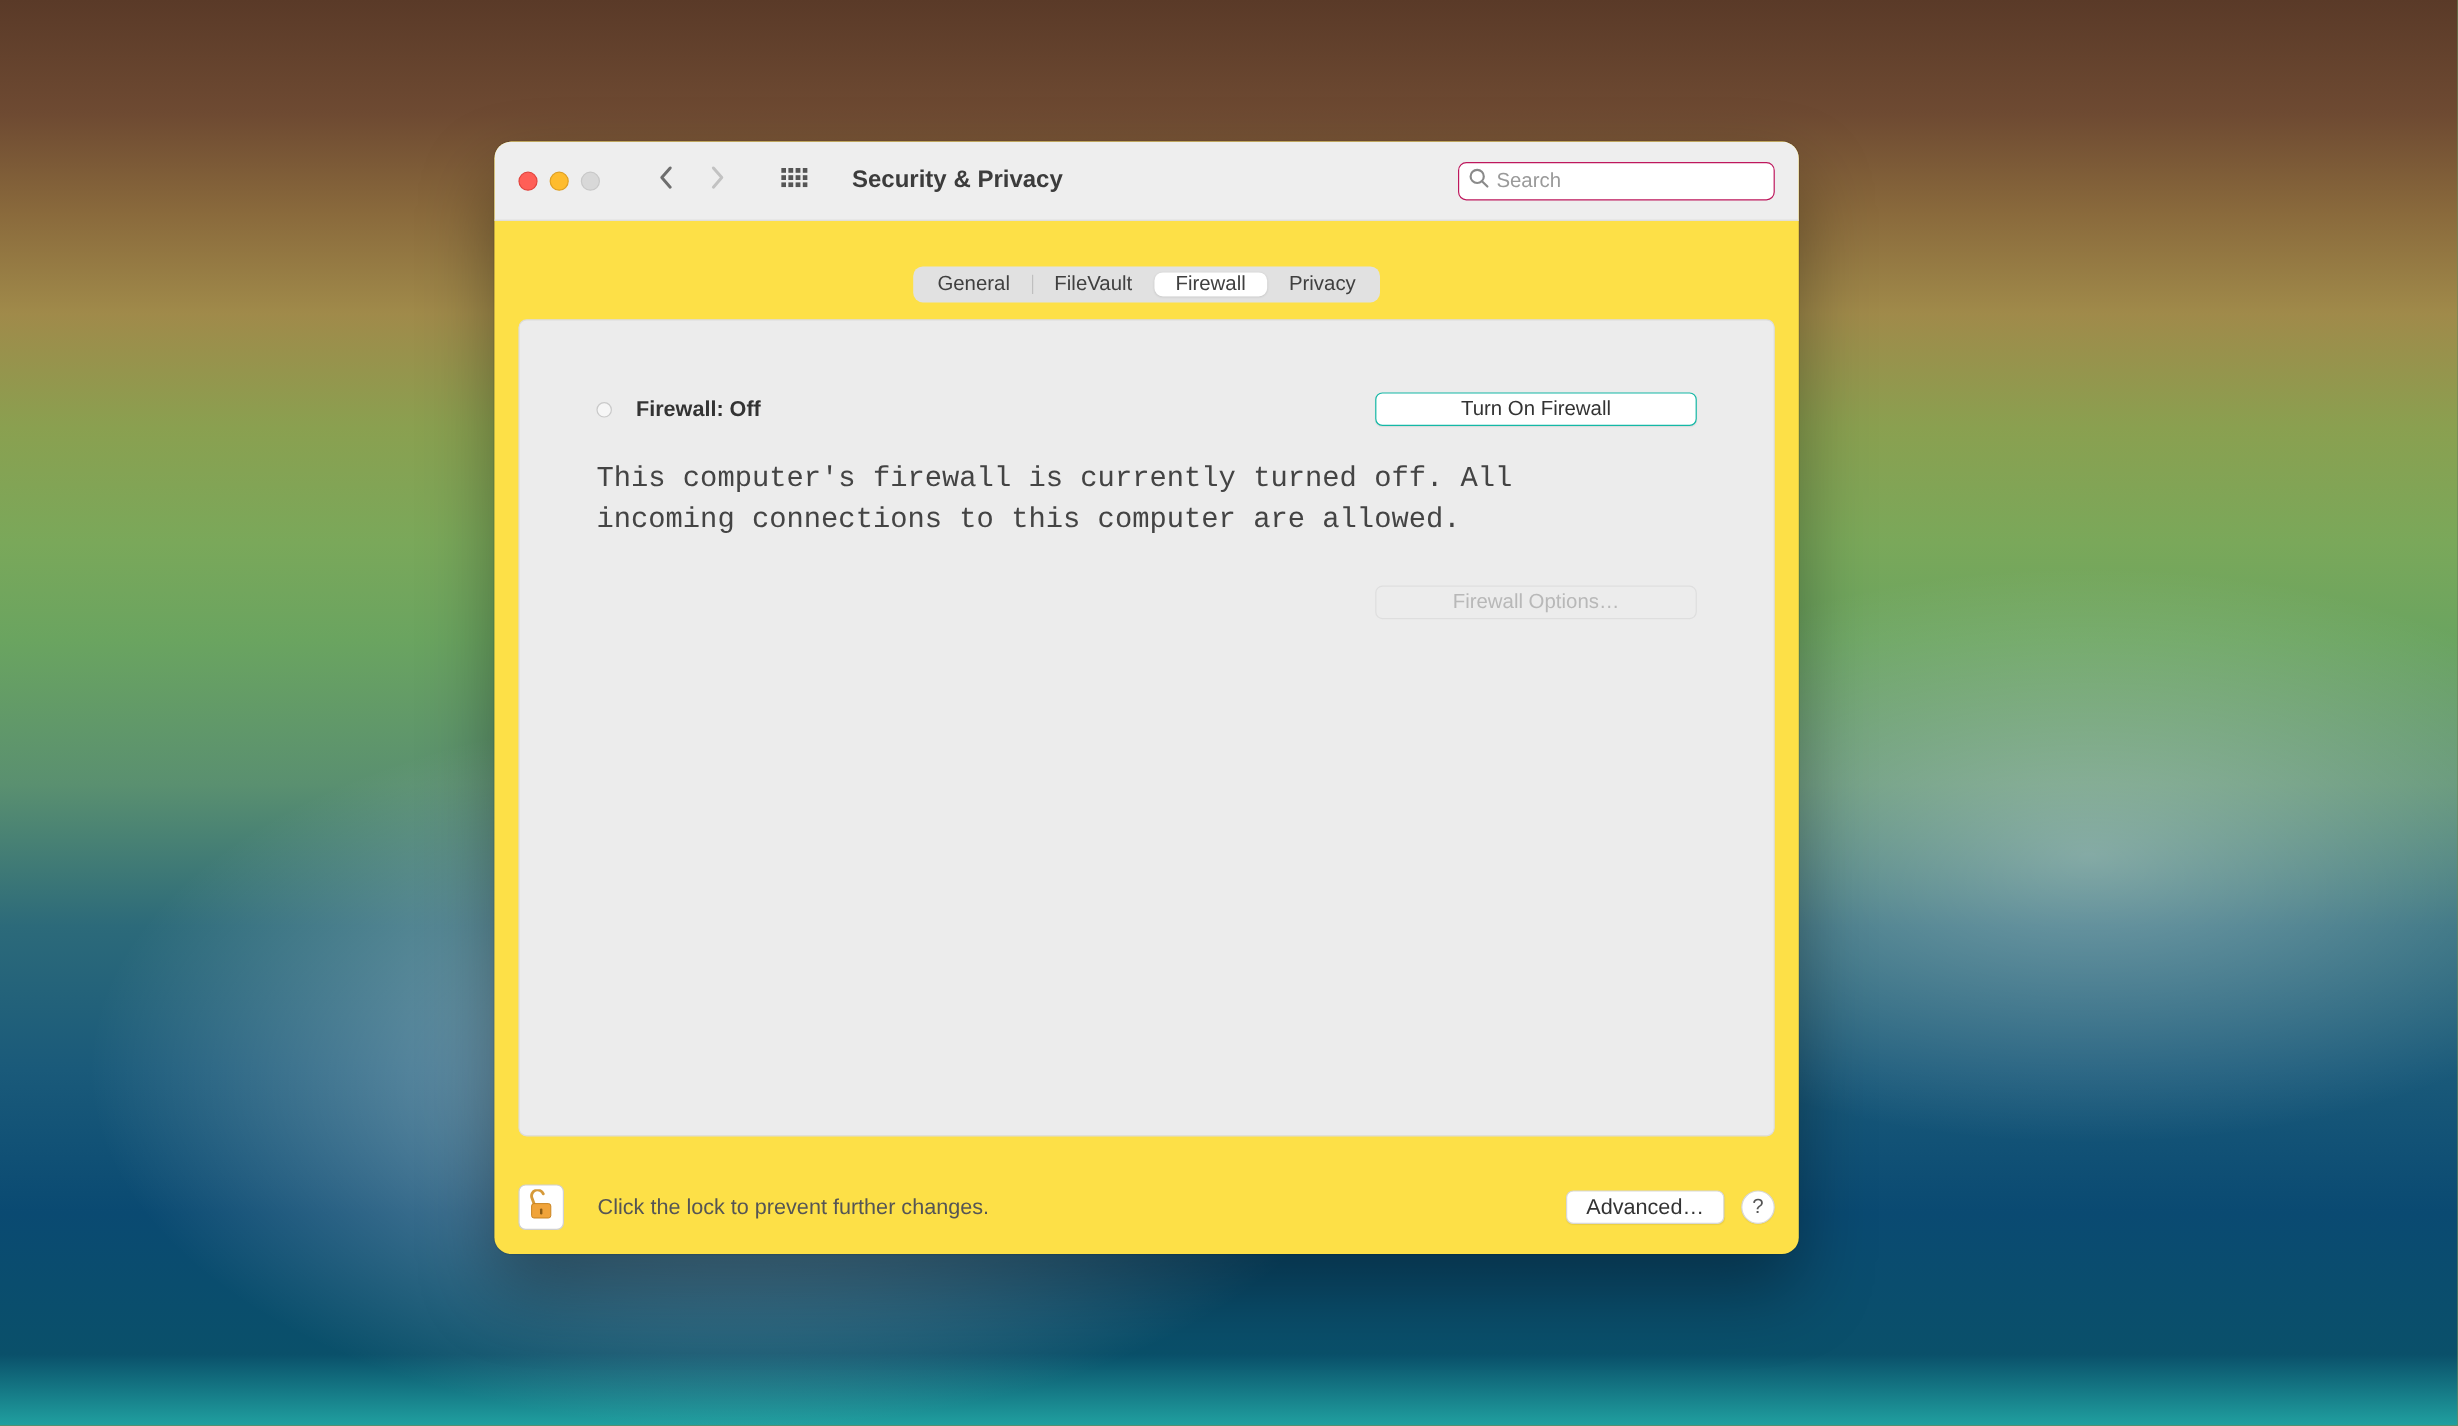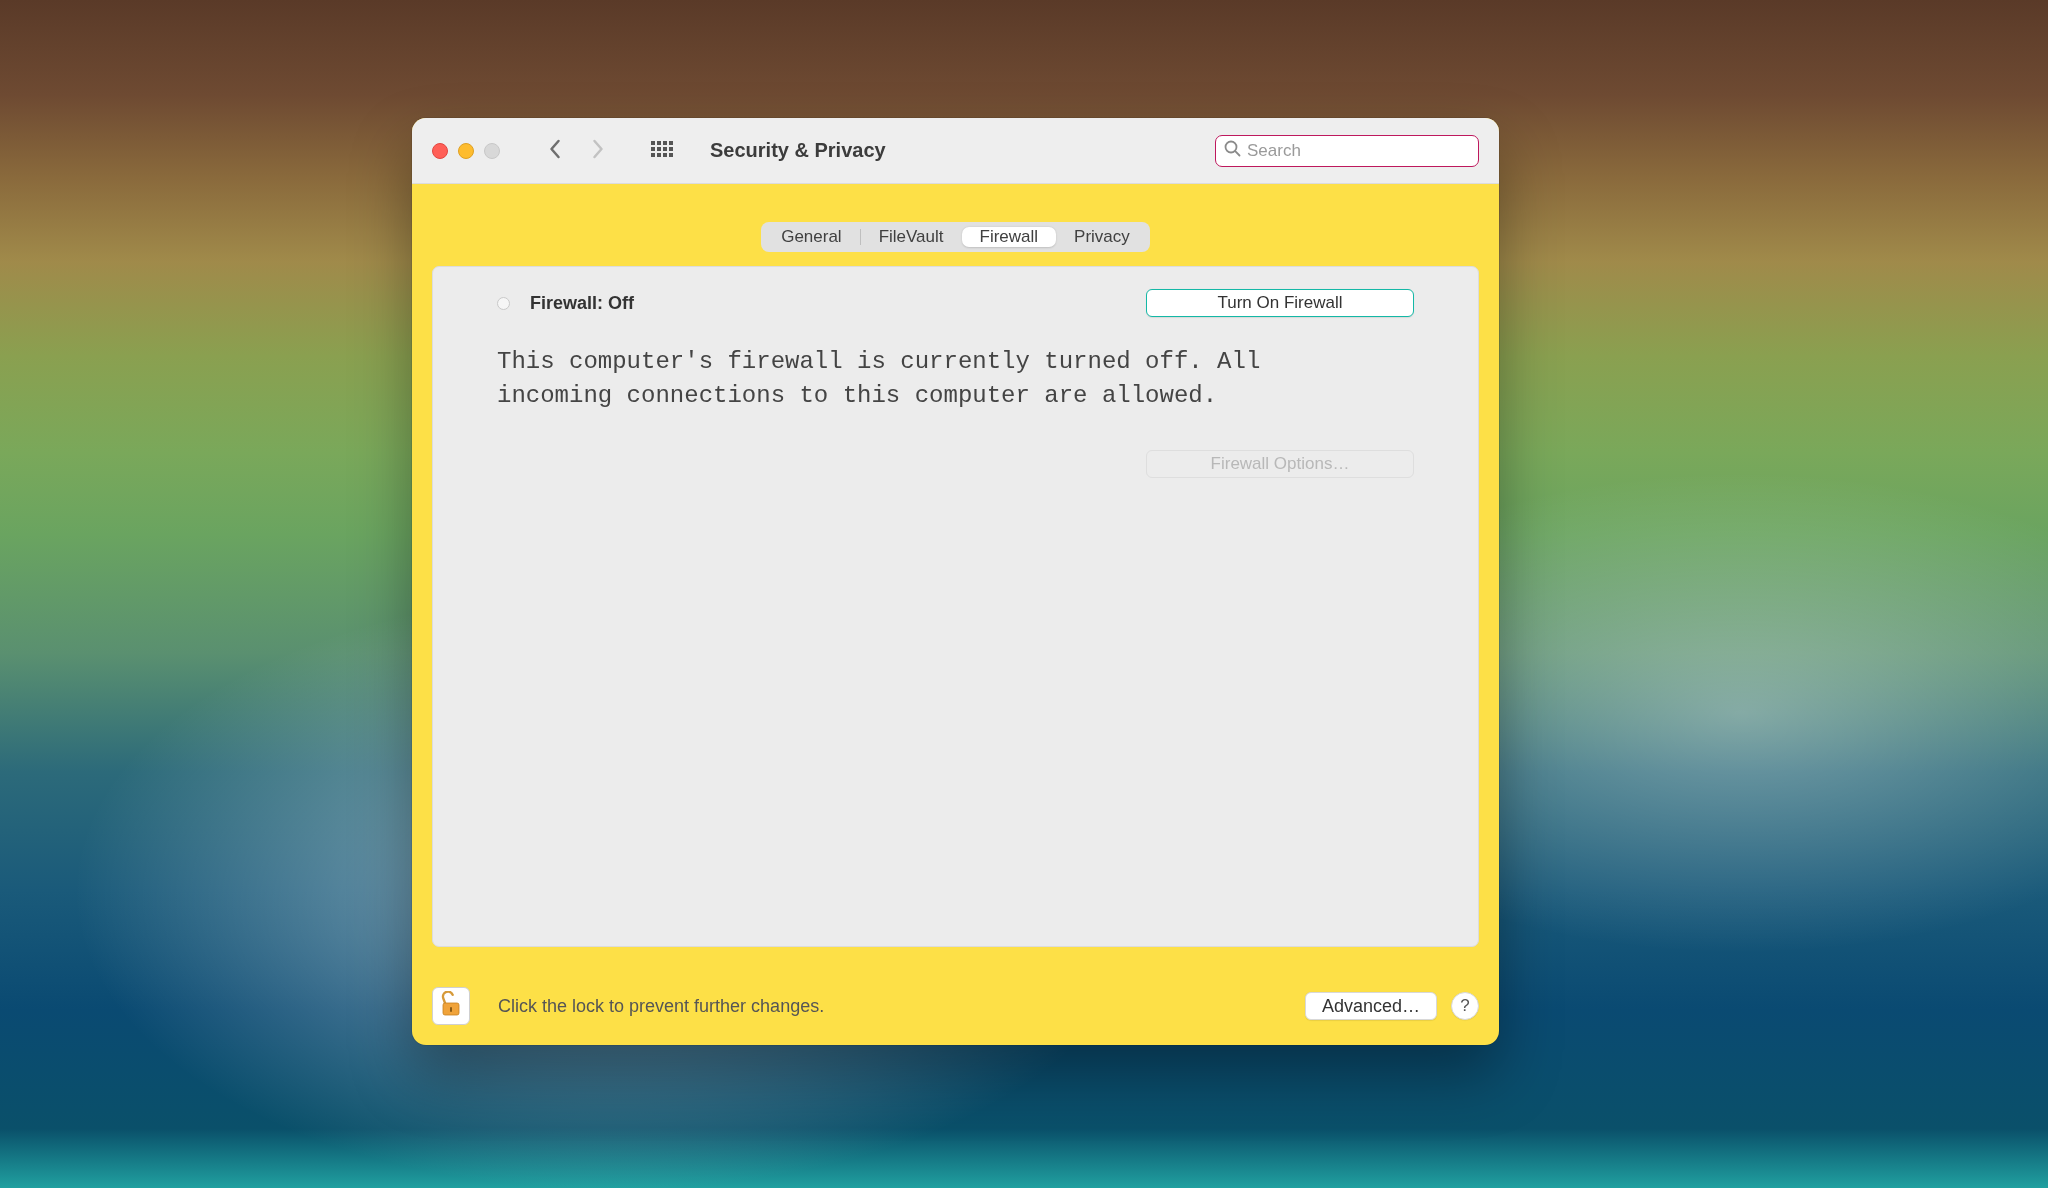--- a/index.html
+++ b/index.html
@@ -154,21 +154,21 @@
       align-self: stretch;
       background: rgba(0,0,0,0.15);
       margin: 5px 0;
     }
     .content-panel {
       margin: 14px 20px 20px 20px;
       flex: 1;
       background: #ececec;
       border: 1px solid #dcdcdc;
       border-radius: 7px;
-      padding: 22px 64px 32px 64px;
+      padding: 60px 64px 32px 64px;
     }
     .status-row {
       display: flex;
       align-items: center;
     }
     .status-dot {
       width: 13px;
       height: 13px;
       border-radius: 50%;
       background: #f6f6f6;

